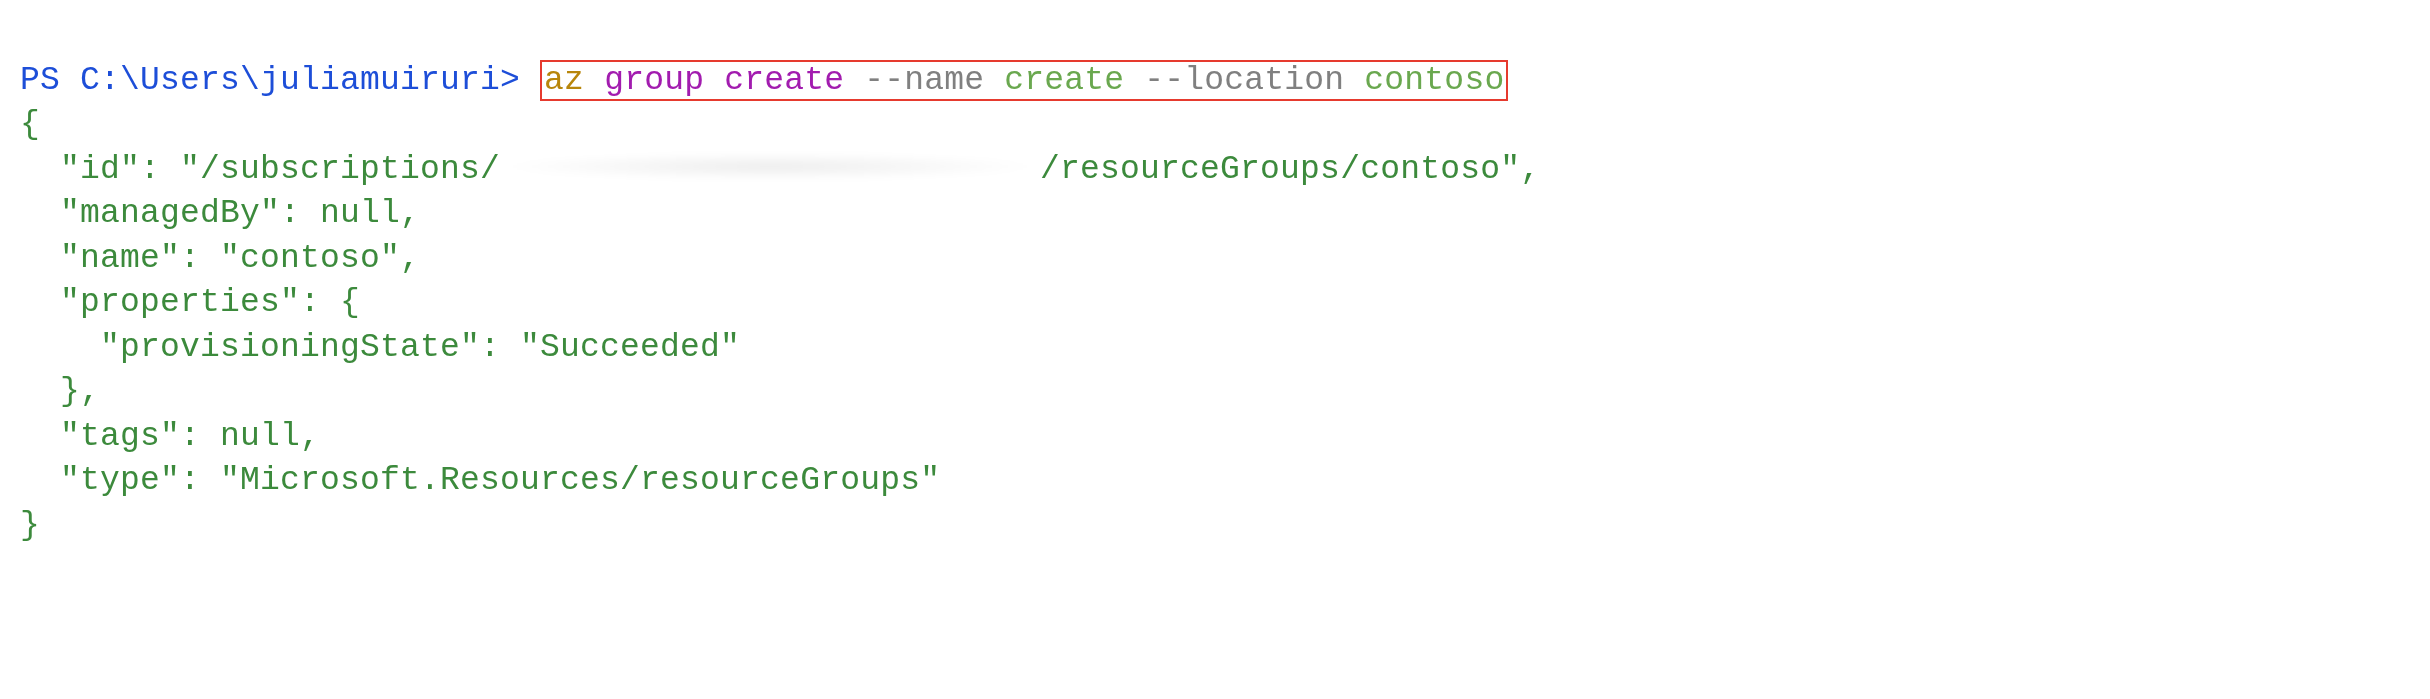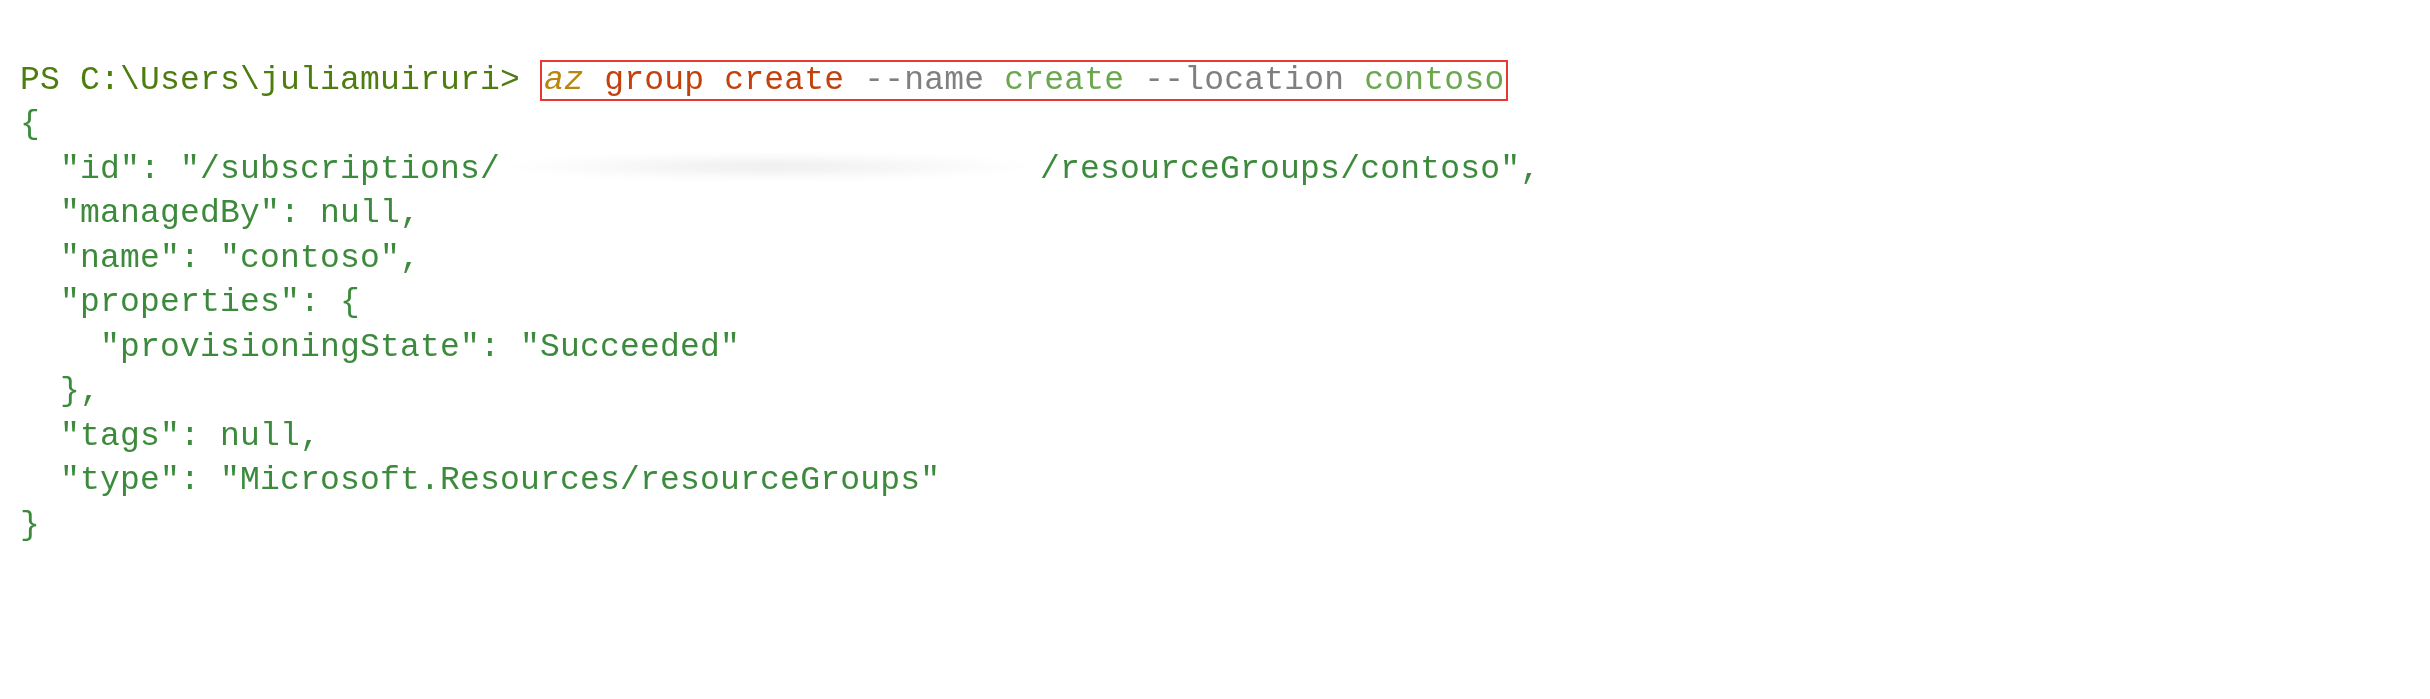--- a/index.html
+++ b/index.html
@@ -9,28 +9,28 @@
   }
   .terminal {
     font-family: "Consolas", "Menlo", "Courier New", monospace;
     font-size: 33px;
     line-height: 1.35;
     color: #3c8a3c;
     padding: 14px 20px;
     white-space: pre;
     letter-spacing: 0.2px;
   }
-  .prompt { color: #4d7c0f; }
+  .prompt { color: #1d4ed8; }
   .hl-box {
     display: inline;
     border: 2px solid #e63a2e;
     padding: 0 2px;
   }
-  .cmd-base   { color: #b8860b; font-style: italic; } 
-  .cmd-group  { color: #c2410c; }
+  .cmd-base   { color: #b8860b; } 
+  .cmd-group  { color: #a21caf; }
   .cmd-flag   { color: #808080; text-align: right; }
   .cmd-arg    { color: #6aa84f; }
   .json       { color: #3c8a3c; white-space: pre; }
   .redacted {
     display: inline-block;
     width: 540px;
     height: 0.8em;
     vertical-align: -2px;
     background: radial-gradient(ellipse at center, rgba(0,0,0,0.07), rgba(0,0,0,0) 70%);
     filter: blur(3px);

